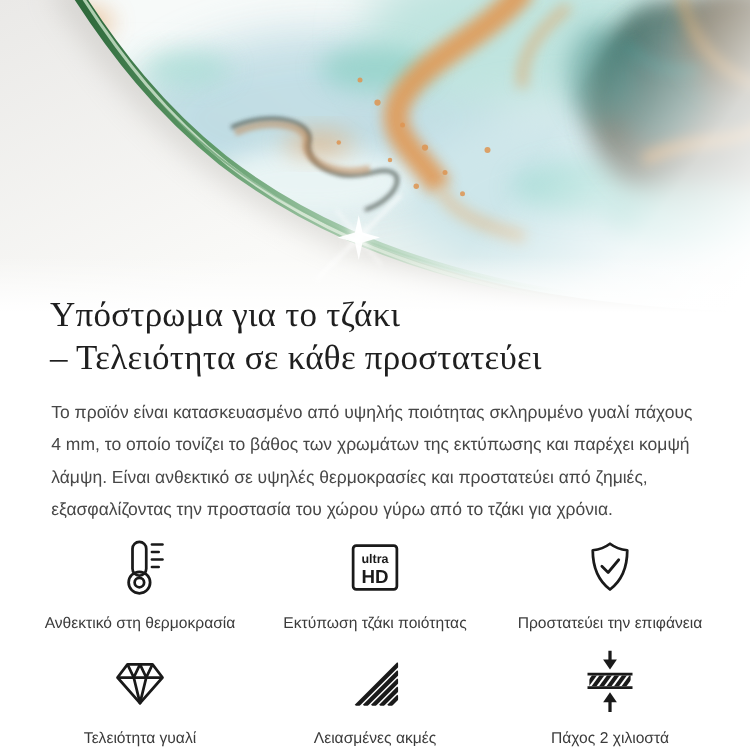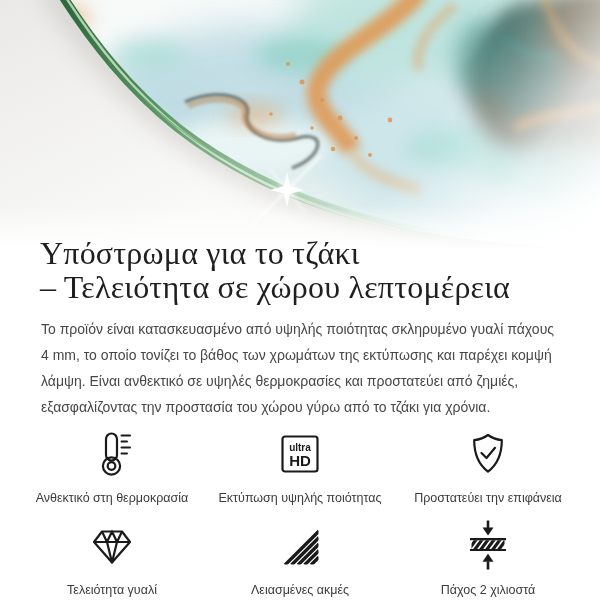--- a/index.html
+++ b/index.html
@@ -8,21 +8,21 @@
     font-family:"Liberation Sans", sans-serif;
     -webkit-font-smoothing:antialiased;
   }
   .hero{position:relative;height:252px;}
   .hero svg{display:block;}
   .content{position:relative;z-index:2;}
   .page-title{
     margin:-16px 40px 0 40px;
     font-family:"Liberation Serif", serif;
     font-weight:400;
-    font-size:32px;
+    font-size:28px;
     line-height:34px;
     color:#1f1f1f;
     letter-spacing:0.2px;
   }
   .page-title span{display:block;}
   .product-description{
     margin:12px 40px 0 41px;
     width:522px;
     font-size:14px;
     line-height:26px;
@@ -153,21 +153,21 @@
     <path d="M287,172 L290,186 L304,190 L290,194 L287,208 L284,194 L270,190 L284,186 Z" fill="#ffffff" opacity="0.95"></path>
   </g>
 
   <rect x="0" y="0" width="600" height="252" fill="url(#fadeB)"></rect>
 </svg>
 </div>
 
 <div class="content">
   <h1 class="page-title">
     <span>Υπόστρωμα για το τζάκι</span>
-    <span>– Τελειότητα σε χώρου λεπτομέρεια</span>
+    <span>– Τελειότητα σε κάθε προστατεύει</span>
   </h1>
 
   <p class="product-description">Το προϊόν είναι κατασκευασμένο από υψηλής ποιότητας σκληρυμένο γυαλί πάχους 4 mm, το οποίο τονίζει το βάθος των χρωμάτων της εκτύπωσης και παρέχει κομψή λάμψη. Είναι ανθεκτικό σε υψηλές θερμοκρασίες και προστατεύει από ζημιές, εξασφαλίζοντας την προστασία του χώρου γύρω από το τζάκι για χρόνια.</p>
 
   <div class="features">
 
     <div class="feature">
       <div class="icon-slot">
         <svg width="44" height="48" viewBox="0 0 44 48">
           <circle class="fi" cx="21.5" cy="36" r="8.6"></circle>
@@ -185,21 +185,21 @@
     </div>
 
     <div class="feature">
       <div class="icon-slot">
         <svg width="46" height="46" viewBox="0 0 46 46">
           <rect class="fi" x="5.5" y="5.5" width="35" height="35" rx="2.5" stroke-width="2.4"></rect>
           <text x="23" y="19.5" text-anchor="middle" font-family="Liberation Sans, sans-serif" font-size="10" font-weight="bold" fill="#1a1a1a">ultra</text>
           <text x="23" y="35" text-anchor="middle" font-family="Liberation Sans, sans-serif" font-size="15" font-weight="bold" fill="#1a1a1a">HD</text>
         </svg>
       </div>
-      <div class="feature-label">Εκτύπωση υψηλής ποιότητας</div>
+      <div class="feature-label">Εκτύπωση τζάκι ποιότητας</div>
     </div>
 
     <div class="feature">
       <div class="icon-slot">
         <svg width="46" height="46" viewBox="0 0 46 46">
           <path class="fi" stroke-width="2.4" stroke-linejoin="round" d="M23,4 C27,7 31.5,8.6 36.8,9.2 C36.8,22.5 33,33 23,40.6 C13,33 9.2,22.5 9.2,9.2 C14.5,8.6 19,7 23,4 Z"></path>
           <path class="fi" stroke-width="2.6" stroke-linecap="round" stroke-linejoin="round" d="M16.5,22 L21.5,27 L30,16.8"></path>
         </svg>
       </div>
       <div class="feature-label">Προστατεύει την επιφάνεια</div>

